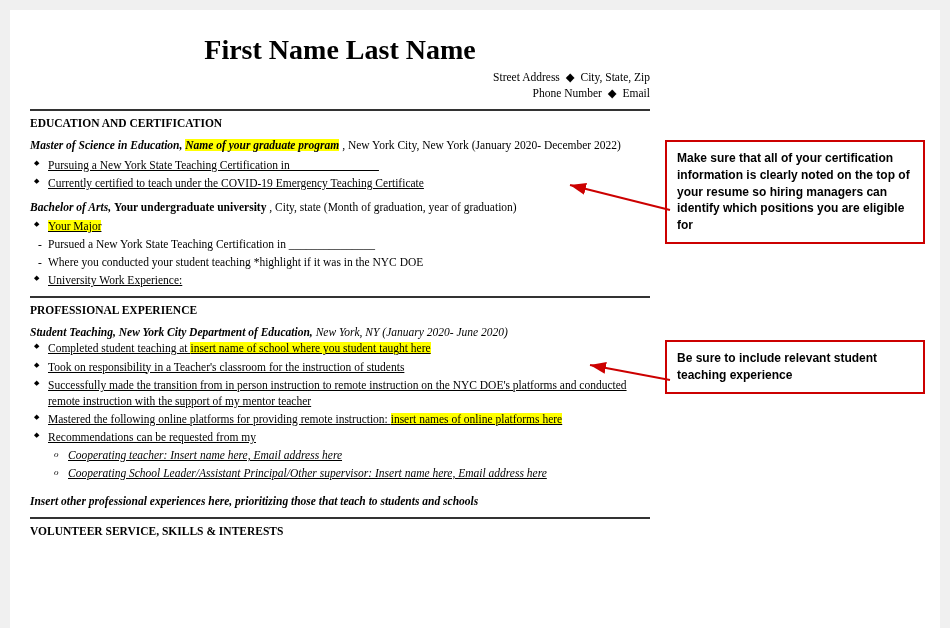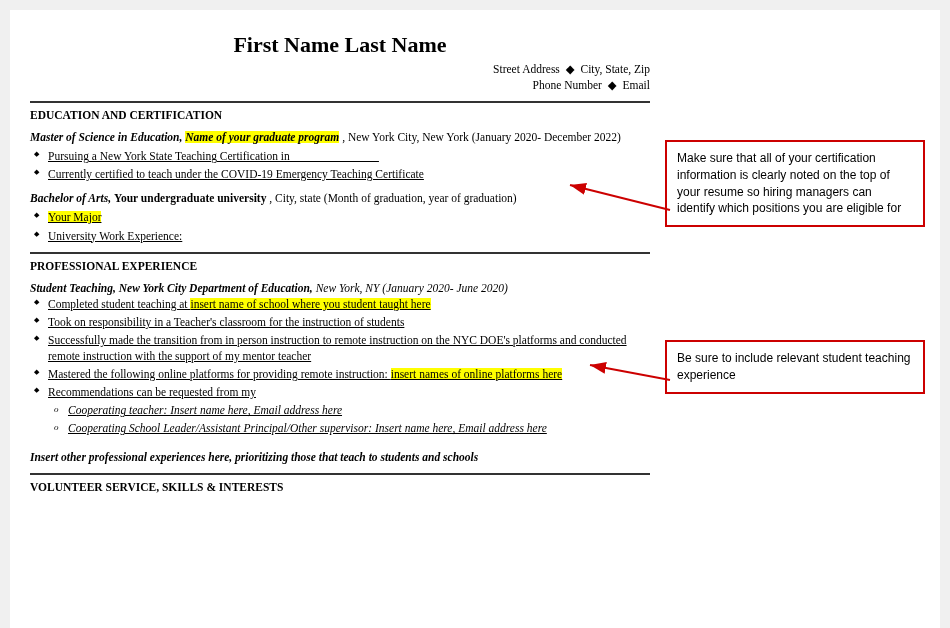--- a/index.html
+++ b/index.html
@@ -24,21 +24,21 @@
     .resume-area {
       width: 620px;
       font-size: 11.5px;
       line-height: 1.4;
     }
     .name-block {
       text-align: center;
       margin-bottom: 4px;
     }
     .name-title {
-      font-size: 22px;
+      font-size: 28px;
       font-weight: bold;
       font-family: 'Times New Roman', serif;
     }
     .contact-line {
       font-size: 11.5px;
       text-align: right;
       font-family: Liberation Serif, serif;
     }
     .diamond {
       display: inline-block;
@@ -116,20 +116,21 @@
     
     .annotation-box {
       position: absolute;
       border: 2px solid #cc0000;
       background: white;
       padding: 8px 10px;
       font-family: Arial, sans-serif;
       font-size: 12px;
       line-height: 1.4;
       width: 260px;
+      font-weight: bold;
     }
     .annotation-box-1 {
       top: 130px;
       right: 15px;
     }
     .annotation-box-2 {
       top: 330px;
       right: 15px;
     }
 
@@ -188,20 +189,24 @@
     </div>
 
     <div class="edu-item">
       <div class="edu-title-line">
         <span class="bold-italic">Bachelor of Arts,</span>
         <span class="bold"> Your undergraduate university</span>
         <span>, City, state (Month of graduation, year of graduation)</span>
       </div>
       <ul class="bullet-list">
         <li><span class="highlight-yellow">Your Major</span></li>
+      </ul>
+      <ul class="dash-list">
+        <li>Pursued a New York State Teaching Certification in _______________</li>
+        <li>Where you conducted your student teaching *highlight if it was in the NYC DOE</li>
       </ul>
       <ul class="bullet-list">
         <li>University Work Experience:</li>
       </ul>
     </div>
 
     <hr class="section-divider">
     <div class="section-heading">PROFESSIONAL EXPERIENCE</div>
 
     <div class="pro-exp-item">

